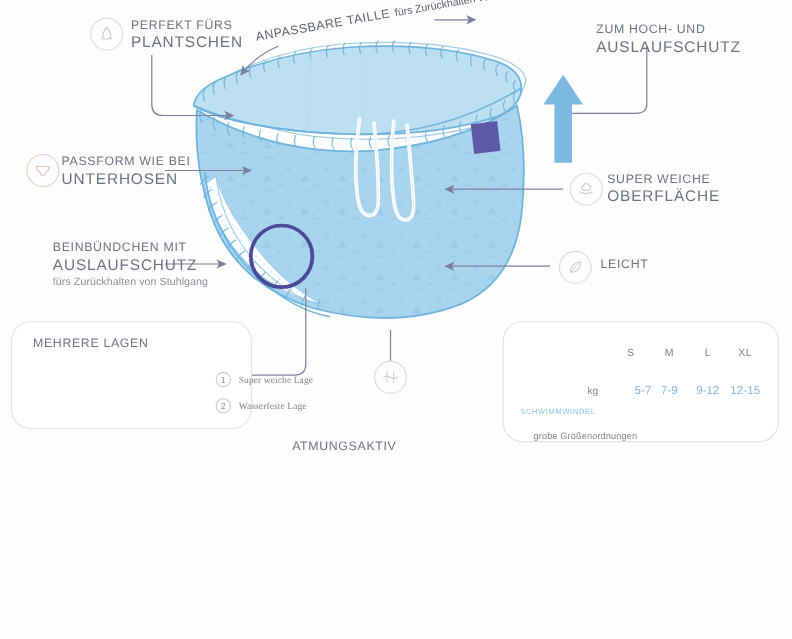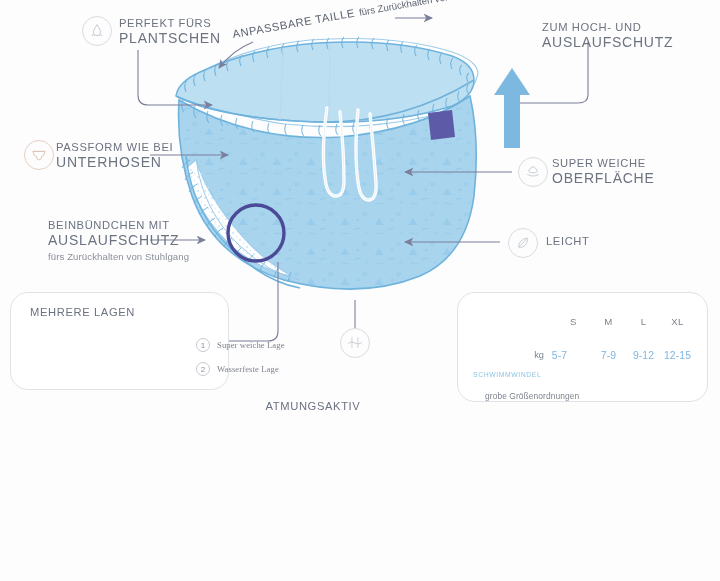--- a/index.html
+++ b/index.html
@@ -501,21 +501,21 @@
   <div class="card" style="left:457px; top:292px; width:251px; height:110px;"></div>
 
   <div class="size-table">
     <div class="st-head" style="left:85px; width:35px;">S</div>
     <div class="st-head" style="left:120px; width:35px;">M</div>
     <div class="st-head" style="left:155px; width:35px;">L</div>
     <div class="st-head" style="left:190px; width:33px;">XL</div>
 
     <div class="st-kg">kg</div>
 
-    <div class="st-val" style="left:71px; width:35px;">5-7</div>
+    <div class="st-val" style="left:96px; width:35px;">5-7</div>
     <div class="st-val" style="left:120px; width:35px;">7-9</div>
     <div class="st-val" style="left:155px; width:35px;">9-12</div>
     <div class="st-val" style="left:190px; width:33px;">12-15</div>
 
     <div class="st-prodlabel">SCHWIMMWINDEL</div>
   </div>
   <div class="st-note">grobe Größenordnungen</div>
 
 
 </div>

